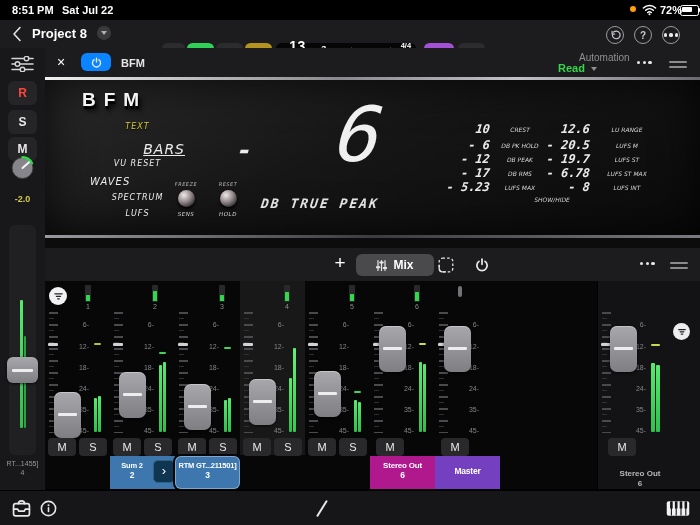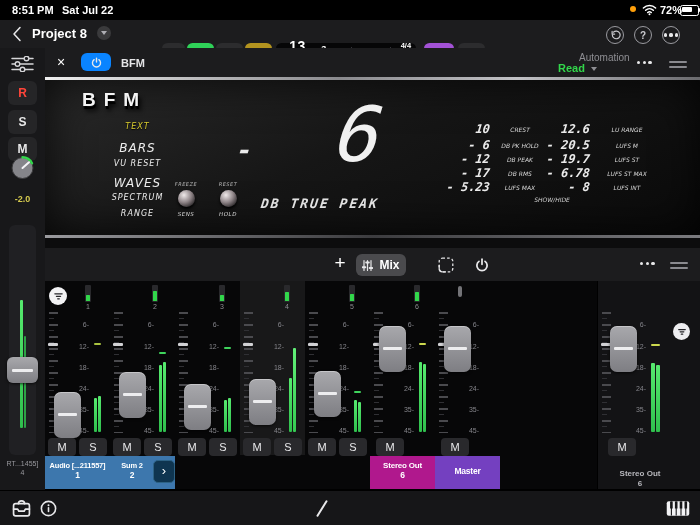--- a/index.html
+++ b/index.html
@@ -179,25 +179,25 @@
       </span>
   </div>
 
   <div class="a" style="left:45px;top:77px;width:655px;height:171px;background:#0c0c0d;">
     <div class="a" style="left:0;top:0;width:655px;height:3px;background:linear-gradient(90deg,#f0f0f0,#8a8a8e 45%,#c2c2c6 72%,#6a6a6e);"></div>
     <div class="a" style="left:0;top:3px;width:655px;height:155px;background:linear-gradient(155deg,#2a2a2a,#161616 45%,#0a0a0a);box-shadow:inset 0 0 45px rgba(0,0,0,.8);border-radius:2px;">
 
       <span class="a" style="left:37px;top:9px;font-size:19px;font-weight:700;letter-spacing:8px;color:#f5f5f5;text-shadow:1px 3px 1px #000,3px 5px 4px rgba(0,0,0,.9);">BFM</span>
 
       <span class="a bl" style="left:45px;top:42px;width:95px;text-align:center;font-size:8px;letter-spacing:1px;color:#d9cc2f;text-shadow:0 1px 1px #000;">TEXT</span>
-      <span class="a bl" style="left:45px;top:61px;width:95px;text-align:center;font-size:12px;letter-spacing:1px;color:#ececec;">BARS</span>
+      <span class="a bl" style="left:45px;top:61px;width:95px;text-align:right;font-size:14px;letter-spacing:1px;color:#ececec;text-decoration:underline;">BARS</span>
       <span class="a bl" style="left:45px;top:79px;width:95px;text-align:center;font-size:8px;letter-spacing:1px;color:#ececec;">VU RESET</span>
-      <span class="a bl" style="left:45px;top:96px;width:95px;text-align:center;font-size:12px;letter-spacing:1px;color:#ececec;font-style:italic;">WAVES</span>
+      <span class="a bl" style="left:45px;top:96px;width:95px;font-size:10px;letter-spacing:1px;color:#ececec;font-style:italic;">WAVES</span>
       <span class="a bl" style="left:45px;top:113px;width:95px;text-align:center;font-size:8px;letter-spacing:1px;color:#ececec;">SPECTRUM</span>
-      <span class="a bl" style="left:45px;top:129px;width:95px;text-align:center;font-size:8px;letter-spacing:1px;color:#ececec;">RANGE</span>
+      <span class="a bl" style="left:45px;top:129px;width:95px;text-align:center;font-size:8px;letter-spacing:1px;color:#ececec;">LUFS</span>
 
       <span class="a seg" style="left:192px;top:55px;font-size:26px;font-weight:700;transform:skewX(-6deg);">-</span>
       <span class="a seg" style="left:275px;top:12px;width:80px;text-align:center;font-size:76px;line-height:86px;color:#f0f0f0;transform:skewX(-7deg);">6</span>
       <span class="a seg" style="left:190px;top:116px;width:170px;text-align:center;font-size:13px;font-weight:700;letter-spacing:2px;color:#e2e2e2;transform:skewX(-7deg);">DB TRUE PEAK</span>
 
       <span class="a bl" style="left:121px;top:101px;width:40px;text-align:center;font-size:5px;letter-spacing:0.5px;color:#b5b5b5;">FREEZE</span>
       <span class="a bl" style="left:163px;top:101px;width:40px;text-align:center;font-size:5px;letter-spacing:0.5px;color:#b5b5b5;">RESET</span>
       <span class="a" style="left:133px;top:110px;width:17px;height:17px;border-radius:50%;background:radial-gradient(circle at 35% 30%,#efe9e9,#8f8588 45%,#2e2a2c 80%);box-shadow:0 2px 3px #000;"></span>
       <span class="a" style="left:175px;top:110px;width:17px;height:17px;border-radius:50%;background:radial-gradient(circle at 35% 30%,#efe9e9,#8f8588 45%,#2e2a2c 80%);box-shadow:0 2px 3px #000;"></span>
       <span class="a bl" style="left:121px;top:131px;width:40px;text-align:center;font-size:5.5px;letter-spacing:0.5px;color:#d5d5d5;">SENS</span>
@@ -227,21 +227,21 @@
       <span class="a bl" style="left:551px;top:90px;width:62px;text-align:center;font-size:6px;color:#d8d8d8;">LUFS ST MAX</span>
       <span class="a bl" style="left:551px;top:104px;width:62px;text-align:center;font-size:6px;color:#d8d8d8;">LUFS INT</span>
 
       <span class="a bl" style="left:467px;top:116px;width:80px;text-align:center;font-size:6px;color:#cfcfcf;">SHOW/HIDE</span>
     </div>
     <div class="a" style="left:0;top:158px;width:655px;height:3px;background:linear-gradient(90deg,#9a9a9e,#3c3c3f 50%,#7a7a7e);"></div>
   </div>
 
   <div class="a" style="left:45px;top:248px;width:655px;height:33px;background:#1c1c1e;border-bottom:1px solid #000;">
     <span class="a" style="left:283px;top:3px;width:24px;height:24px;display:flex;align-items:center;justify-content:center;font-size:19px;font-weight:300;color:#fff;">+</span>
-    <span class="a" style="left:311px;top:6px;width:50px;height:22px;border-radius:6px;background:#4a4a4d;display:flex;align-items:center;justify-content:center;gap:6px;">
+    <span class="a" style="left:311px;top:6px;width:78px;height:22px;border-radius:6px;background:#4a4a4d;display:flex;align-items:center;justify-content:center;gap:6px;">
       <svg width="11" height="13" viewBox="0 0 11 13">
         <path d="M2 1.5 v10 M5.5 1.5 v10 M9 1.5 v10" stroke="#e8e8ea" stroke-width="1.2" stroke-linecap="round"></path>
         <path d="M0.7 8.2 h2.6 M4.2 3.5 h2.6 M7.7 9 h2.6" stroke="#e8e8ea" stroke-width="2" stroke-linecap="round"></path>
       </svg>
       <span style="font-size:12px;font-weight:600;">Mix</span>
     </span>
     <span class="a" style="left:385px;top:6px;width:32px;height:22px;display:flex;align-items:center;justify-content:center;">
       <svg width="16" height="16" viewBox="0 0 16 16">
         <rect x="1.2" y="1.2" width="13.6" height="13.6" rx="3.2" fill="none" stroke="#e5e5e7" stroke-width="1.3" stroke-dasharray="2.6 2.1"></rect>
         <path d="M1.2 8.5 v3.3 a3 3 0 0 0 3 3 h3.3" fill="none" stroke="#e5e5e7" stroke-width="1.3" stroke-linecap="round"></path>
@@ -278,24 +278,20 @@
       <span class="sc" style="top:124px">35-</span>
       <span class="sc" style="top:145px">45-</span>
     <div class="tick" style="left:49px;top:62px;width:7px;background:#a9c33f;"></div>
     <div class="mb" style="left:49px;top:117px;height:34px;"></div>
     <div class="mb" style="left:53px;top:115px;height:36px;"></div>
     <div class="fad" style="top:111px;">
         <i></i>
       </div>
     <div class="ms" style="left:3px;">M</div>
     <div class="ms" style="left:34px;">S</div>
-    <div class="plate" style="background:#3d77ad;">
-      <span class="n1">Audio [...211557]</span>
-        <span class="n2">1</span>
-    </div>
   </div>
 
   <div class="strip" style="left:110px;">
     <div class="ruler"></div>
       <div class="zero"></div>
     <span class="sc" style="top:39px">6-</span>
       <span class="sc" style="top:61px">12-</span>
       <span class="sc" style="top:82px">18-</span>
       <span class="sc" style="top:103px">24-</span>
       <span class="sc" style="top:124px">35-</span>
@@ -325,20 +321,24 @@
       <span class="sc" style="top:124px">35-</span>
       <span class="sc" style="top:145px">45-</span>
     <div class="tick" style="left:49px;top:66px;width:7px;background:#3fd45c;"></div>
     <div class="mb" style="left:49px;top:119px;height:32px;"></div>
     <div class="mb" style="left:53px;top:117px;height:34px;"></div>
     <div class="fad" style="top:103px;">
         <i></i>
       </div>
     <div class="ms" style="left:3px;">M</div>
     <div class="ms" style="left:34px;">S</div>
+    <div class="plate" style="background:#3d77ad;border-radius:6px;box-shadow:0 0 0 2px #060607, inset 0 0 0 1px rgba(255,255,255,.35);">
+      <span class="n1">RTM GT...211501]</span>
+        <span class="n2">3</span>
+    </div>
   </div>
 
   <div class="strip" style="left:240px;">
     <div class="a" style="left:0;top:0;width:65px;height:174px;background:rgba(255,255,255,.07);"></div>
     <div class="ruler"></div>
       <div class="zero"></div>
     <span class="sc" style="top:39px">6-</span>
       <span class="sc" style="top:61px">12-</span>
       <span class="sc" style="top:82px">18-</span>
       <span class="sc" style="top:103px">24-</span>

